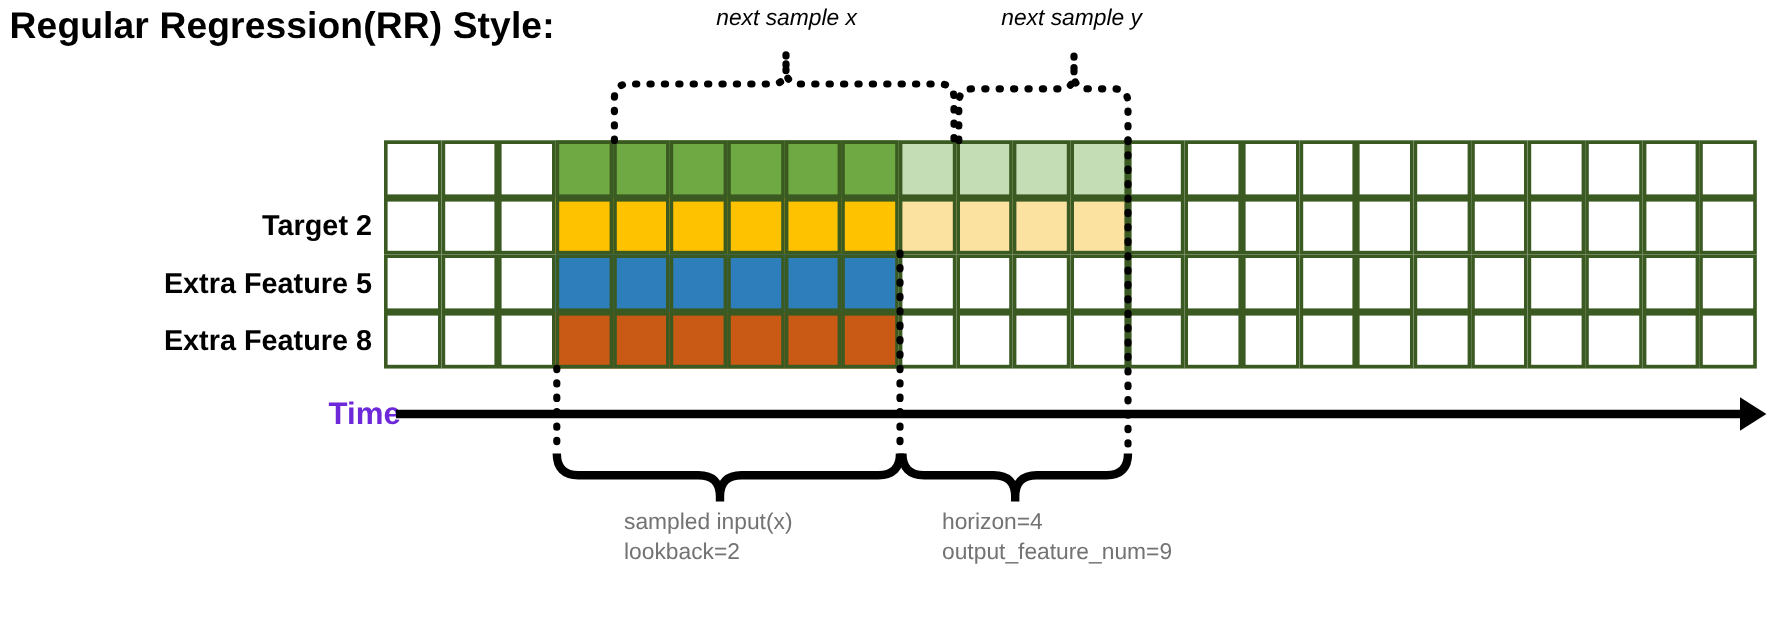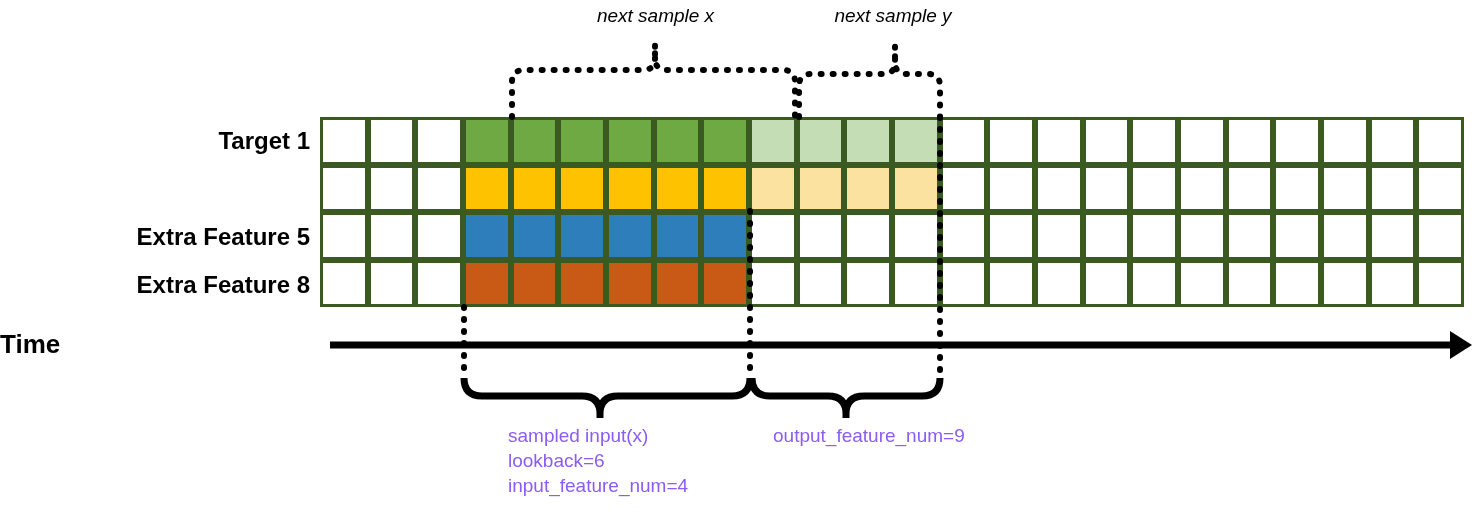--- a/index.html
+++ b/index.html
@@ -32,21 +32,21 @@
     font-size:24px;font-weight:bold;color:#000;
     white-space:nowrap;
   }
   #rl0{left:0px;top:127px;}
   #rl1{left:0px;top:175px;}
   #rl2{left:0px;top:223px;}
   #rl3{left:0px;top:271px;}
 
   #time-label{
     position:absolute;left:0px;top:329px;width:310px;
-    text-align:left;font-size:26px;font-weight:bold;color:#000000;
+    text-align:right;font-size:26px;font-weight:bold;color:#6d28d9;padding-left:24px;
   }
 
   
   #grid{
     position:absolute;left:320px;top:117px;
     width:1144px;height:190px;
     background:#3A5A22;
     box-sizing:border-box;
     display:grid;
     grid-template-columns:repeat(24,1fr);
@@ -58,36 +58,38 @@
     border:3px solid #3A5A22;
     box-sizing:border-box;
     background:#ffffff;
   }
 
   
   #overlay{position:absolute;left:0;top:0;width:1476px;height:516px;pointer-events:none;}
 
   .btxt{
     position:absolute;
-    font-size:19px;color:#8b5cf6;white-space:nowrap;
+    font-size:19px;color:#737373;white-space:nowrap;
     line-height:25px;
+    margin-left:12px;
   }
   #btxt-left{left:508px;top:423px;}
   #btxt-right{left:773px;top:423px;}
 </style>
 </head>
 <body>
 
 <div class="stage">
 
+  <div id="title">Regular Regression(RR) Style:</div>
 
   <div class="top-label" id="lbl-next-x">next sample x</div>
   <div class="top-label" id="lbl-next-y">next sample y</div>
 
-  <div class="row-label" id="rl0">Target 1</div>
+  <div class="row-label" id="rl1">Target 2</div>
   <div class="row-label" id="rl2">Extra Feature 5</div>
   <div class="row-label" id="rl3">Extra Feature 8</div>
 
   <div id="time-label">Time</div>
 
   <div id="grid">
       <div class="cell" style="background: rgb(255, 255, 255);"></div>
       <div class="cell" style="background: rgb(255, 255, 255);"></div>
       <div class="cell" style="background: rgb(255, 255, 255);"></div>
       <div class="cell" style="background: rgb(111, 169, 68);"></div>
@@ -222,21 +224,21 @@
 
     <g fill="none" stroke="#000000" stroke-width="7" stroke-linecap="butt">
       <path d="M 752,378 Q 752,396 770,396 L 828,396 Q 846,396 846,414
                L 846,418
                L 846,414 Q 846,396 864,396 L 922,396 Q 940,396 940,378"></path>
     </g>
   </svg>
 
   <div class="btxt" id="btxt-left">
     <div>sampled input(x)</div>
-    <div>lookback=6</div>
-    <div>input_feature_num=4</div>
+    <div>lookback=2</div>
   </div>
 
   <div class="btxt" id="btxt-right">
+    <div>horizon=4</div>
     <div>output_feature_num=9</div>
   </div>
 
 </div>
 
 </body></html>

